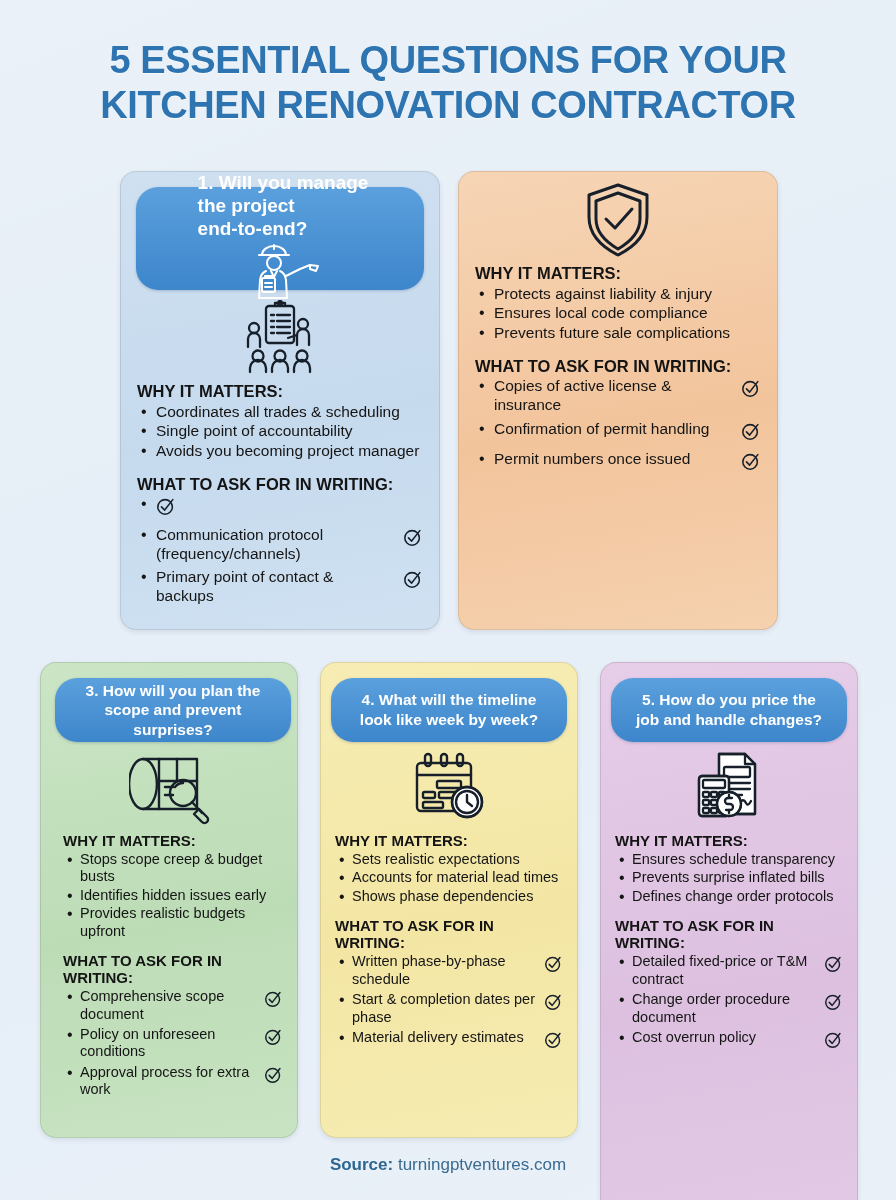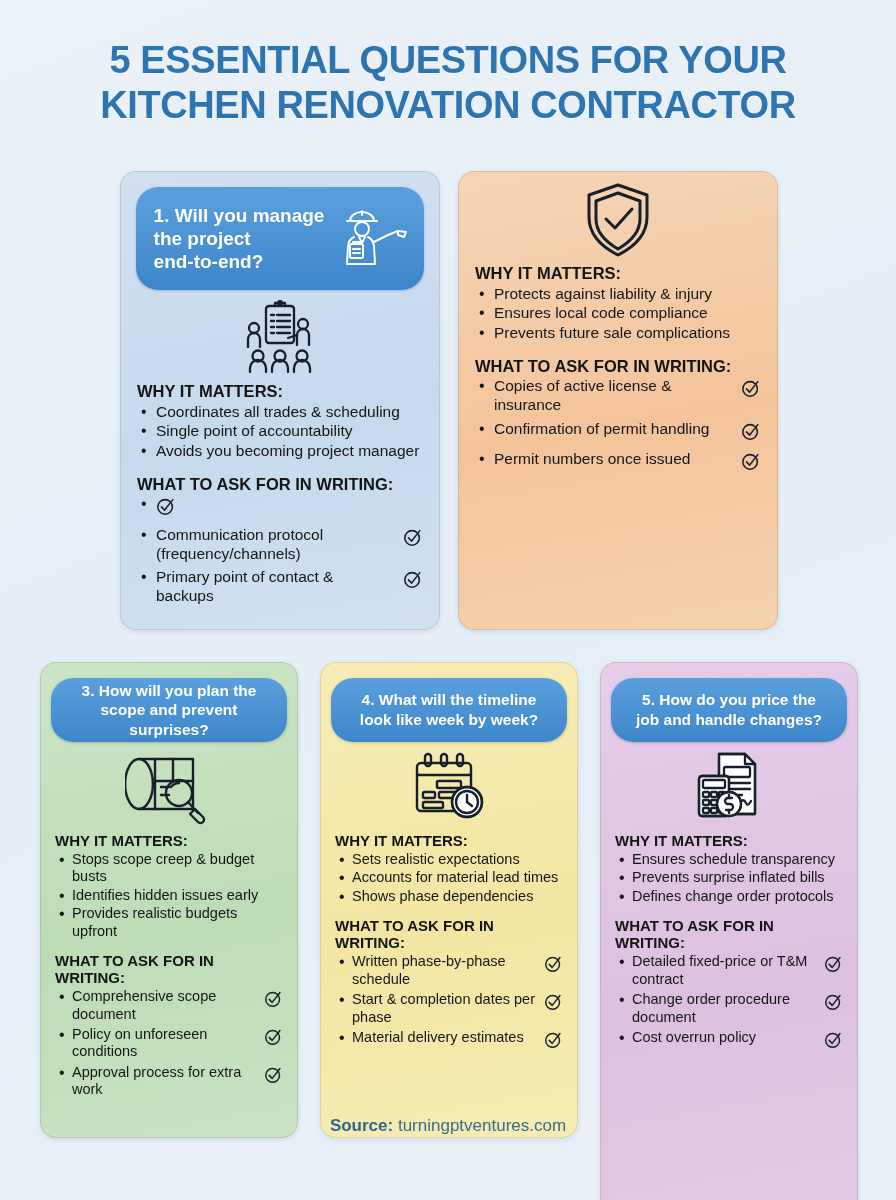--- a/index.html
+++ b/index.html
@@ -28,36 +28,36 @@
     border-radius: 16px;
     border: 1px solid rgba(0,0,0,0.10);
     box-shadow: 0 2px 5px rgba(40,60,90,0.10);
     overflow: hidden;
   }
   .card.c1 { left:120px; top:171px; width:320px; height:459px;
              background: linear-gradient(170deg,#cfe0f0 0%, #c6daee 55%, #cfe1f1 100%); }
   .card.c2 { left:458px; top:171px; width:320px; height:459px;
              background: linear-gradient(170deg,#f6d5b5 0%, #f2c49c 55%, #f5d1ae 100%); }
   .card.c3 { left:40px;  top:662px; width:258px; height:476px;
-             background: linear-gradient(170deg,#cbe5c5 0%, #bcdcb6 55%, #c8e3c2 100%); }
+             background: linear-gradient(170deg,#cbe5c5 0%, #bcdcb6 55%, #c8e3c2 100%); padding-left: 8px; }
   .card.c4 { left:320px; top:662px; width:258px; height:476px;
              background: linear-gradient(170deg,#f7edb4 0%, #f3e6a4 55%, #f6ecb2 100%); }
   .card.c5 { left:600px; top:662px; width:258px; height:604px;
              background: linear-gradient(170deg,#e6cde8 0%, #ddc0e0 55%, #e4cbe6 100%); }
 
   
   .pill {
     margin: 15px auto 0; border-radius: 22px;
     background: linear-gradient(180deg,#5ba0dd 0%, #3d86cb 100%);
     display: flex; align-items: center; justify-content: center;
     color: #ffffff; font-weight: bold; text-align: center;
     box-shadow: 0 1px 3px rgba(20,50,90,0.22);
     position: relative;
   }
-  .c1 .pill, .c2 .pill { width: 288px; height: 103px; padding: 6px 8px; }
+  .c1 .pill, .c2 .pill { width: 288px; height: 103px; padding: 6px 8px; flex-direction: column; }
   .c3 .pill, .c4 .pill, .c5 .pill { width: 236px; height: 64px; padding: 4px 8px; }
 
   .pill-text { font-size: 19px; line-height: 1.22; white-space: pre-line; }
   .c1 .pill-text { text-align: left; padding-left: 6px; max-width: 178px; }
   .c2 .pill-text { max-width: 196px; }
   .c3 .pill-text, .c4 .pill-text, .c5 .pill-text { font-size: 15.5px; line-height: 1.26; }
 
   .pill-icon { margin-left: 6px; flex: 0 0 auto; display: block; }
 
   
@@ -92,21 +92,21 @@
   ul.asklist li {
     display: flex; align-items: flex-start; justify-content: space-between;
     margin-bottom: 5px; padding-left: 19px; position: relative;
   }
   .c3 ul.asklist li, .c4 ul.asklist li, .c5 ul.asklist li { padding-left: 17px; margin-bottom: 3px; }
   ul.asklist li .txt { flex: 1 1 auto; padding-right: 8px; }
   ul.asklist li .chk { flex: 0 0 auto; margin-top: 1px; }
 
   
   .footer {
-    position: absolute; left: 0; top: 1116px; width: 896px;
+    position: absolute; left: 0; top: 1155px; width: 896px;
     text-align: center; font-size: 17px; color: #3a6b91;
   }
   .footer b { color: #2d6692; }
 </style>
 </head>
 <body>
 
 <div class="page">
 
   <div class="title-wrap">

